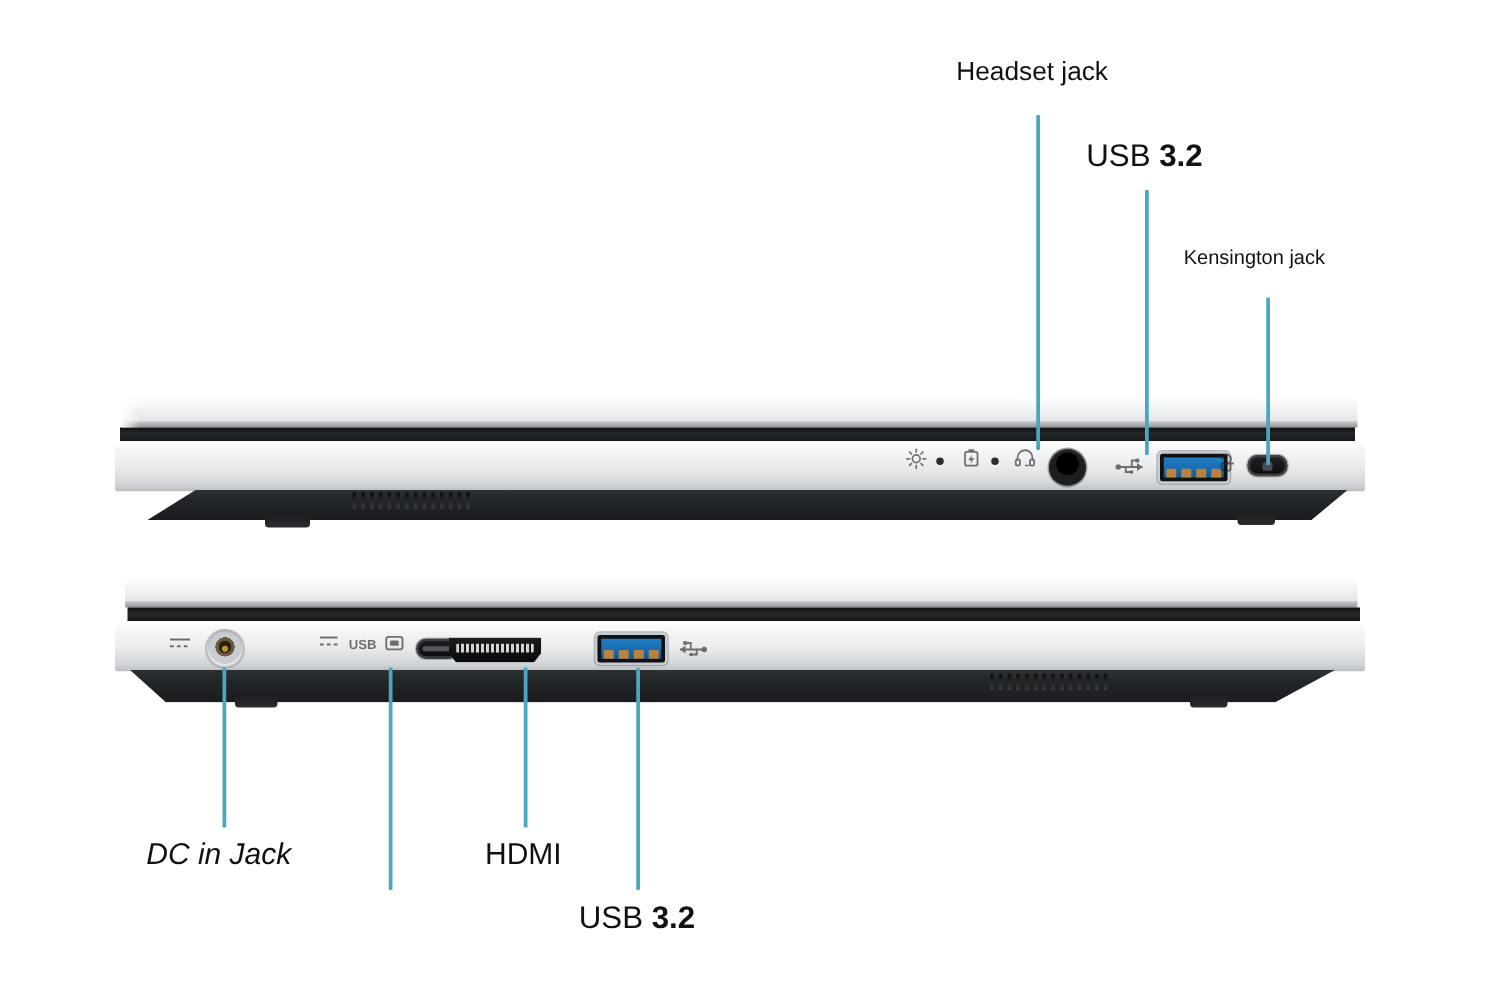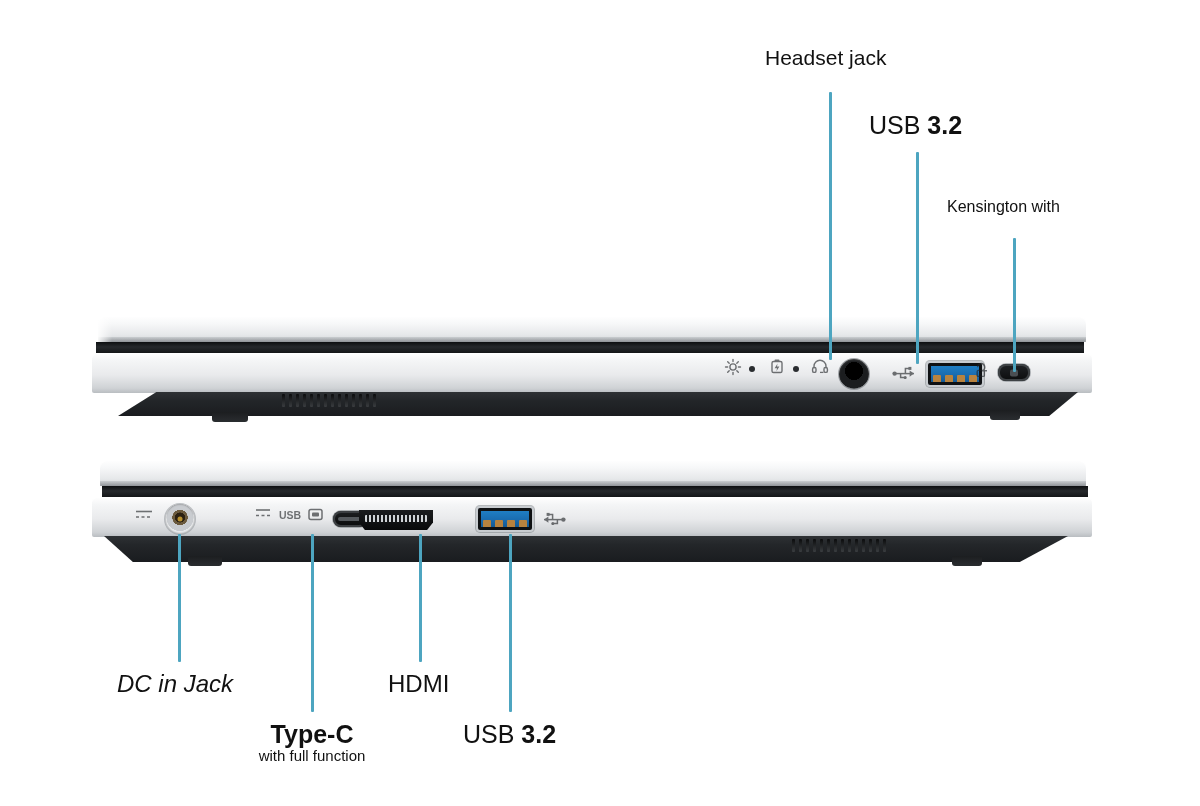--- a/index.html
+++ b/index.html
@@ -289,31 +289,27 @@
 
   <div class="lbl" style="left:765px;top:47px;font-size:21px;">
     <span class="light">Headset jack</span>
   </div>
 
   <div class="lbl" style="left:869px;top:112px;font-size:25px;">
     <span class="light">USB </span><span class="bold">3.2</span>
   </div>
 
   <div class="lbl" style="left:947px;top:199px;font-size:16px;">
-    <span class="light">Kensington with</span>
+    <span class="light">Kensington jack</span>
   </div>
 
   <div class="lbl" style="left:117px;top:671px;font-size:24px;font-style:italic;">
     <span class="light">DC in Jack</span>
   </div>
 
-  <div class="lbl" style="left:238px;top:721px;font-size:25px;text-align:center;">
-    <span class="bold">Type-C</span>
-    <div class="sub" style="width:148px;">with full function</div>
-  </div>
 
   <div class="lbl" style="left:388px;top:671px;font-size:24px;">
     <span class="light">HDMI</span>
   </div>
 
   <div class="lbl" style="left:463px;top:721px;font-size:25px;">
     <span class="light">USB </span><span class="bold">3.2</span>
   </div>
 
 </div>

